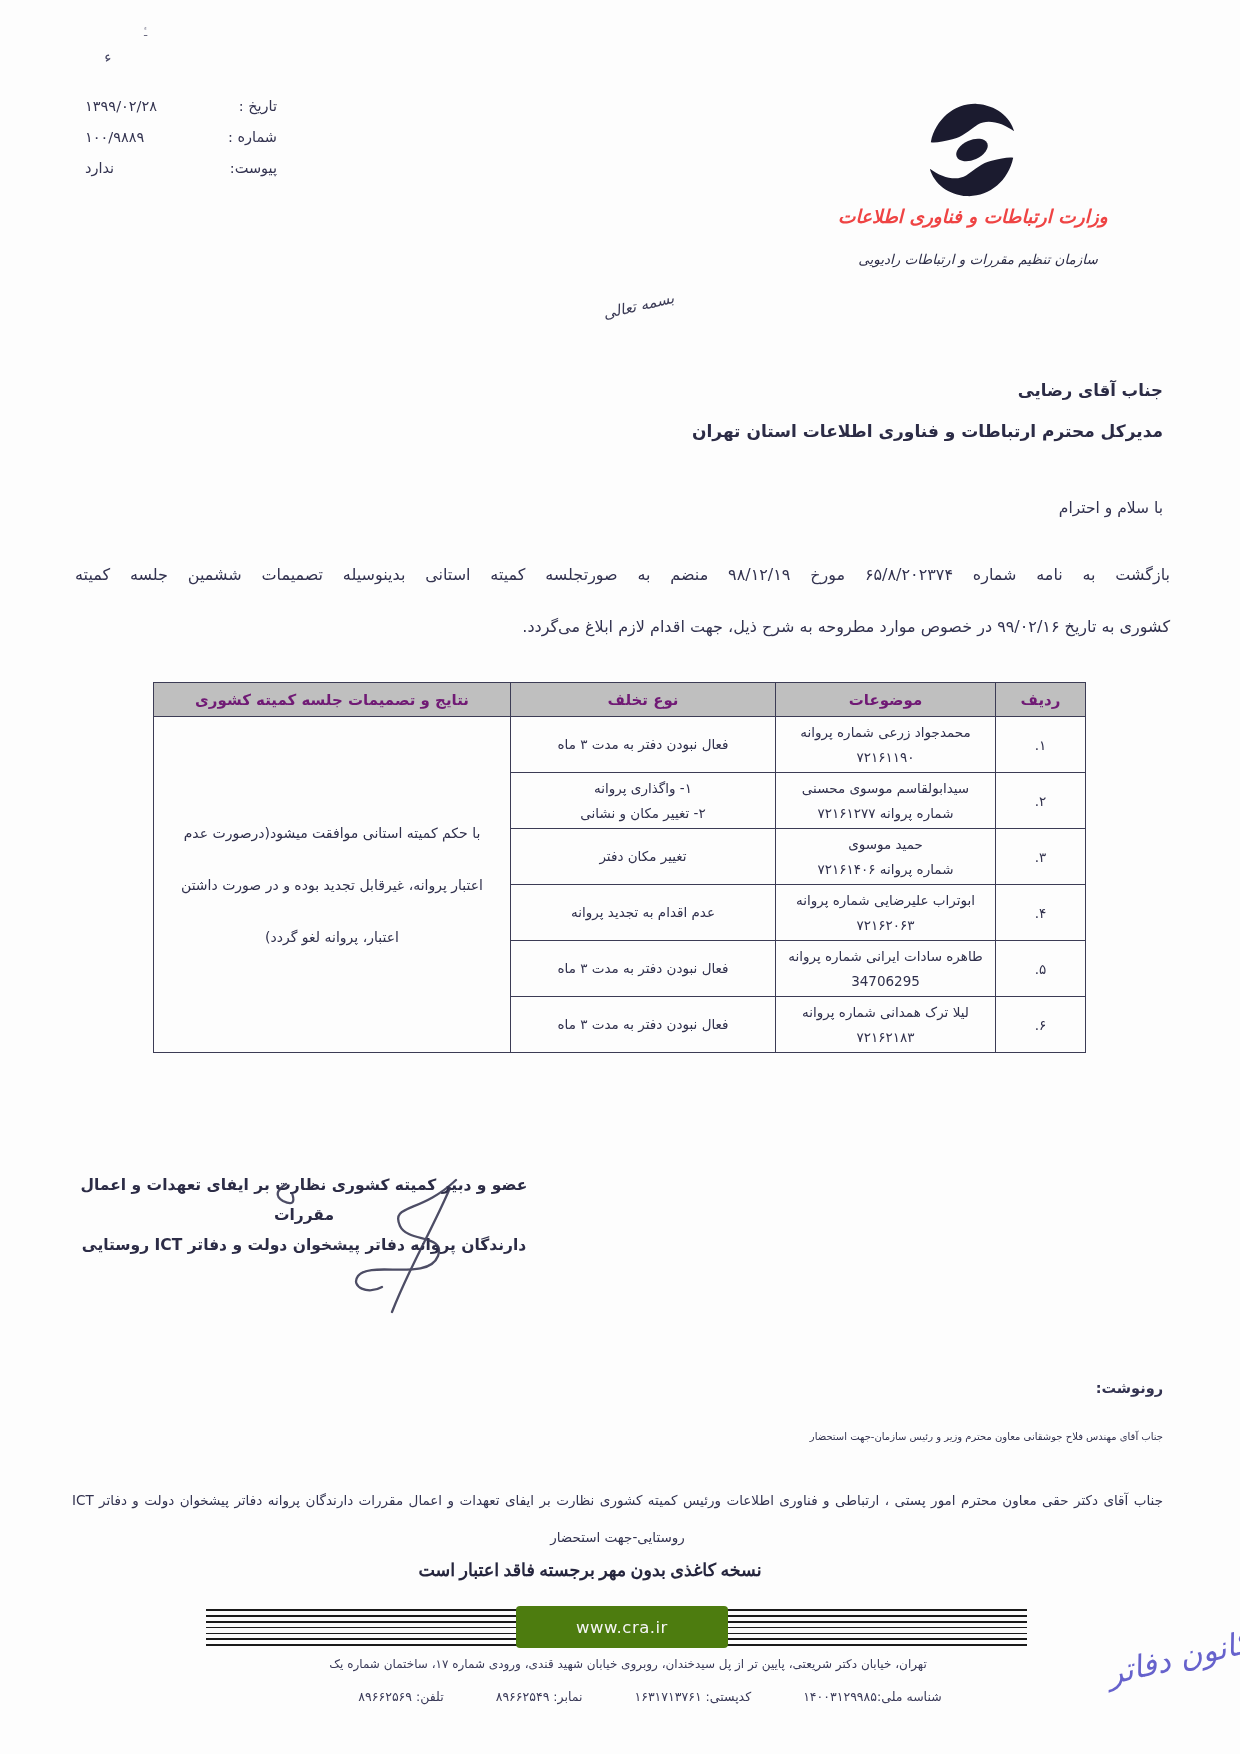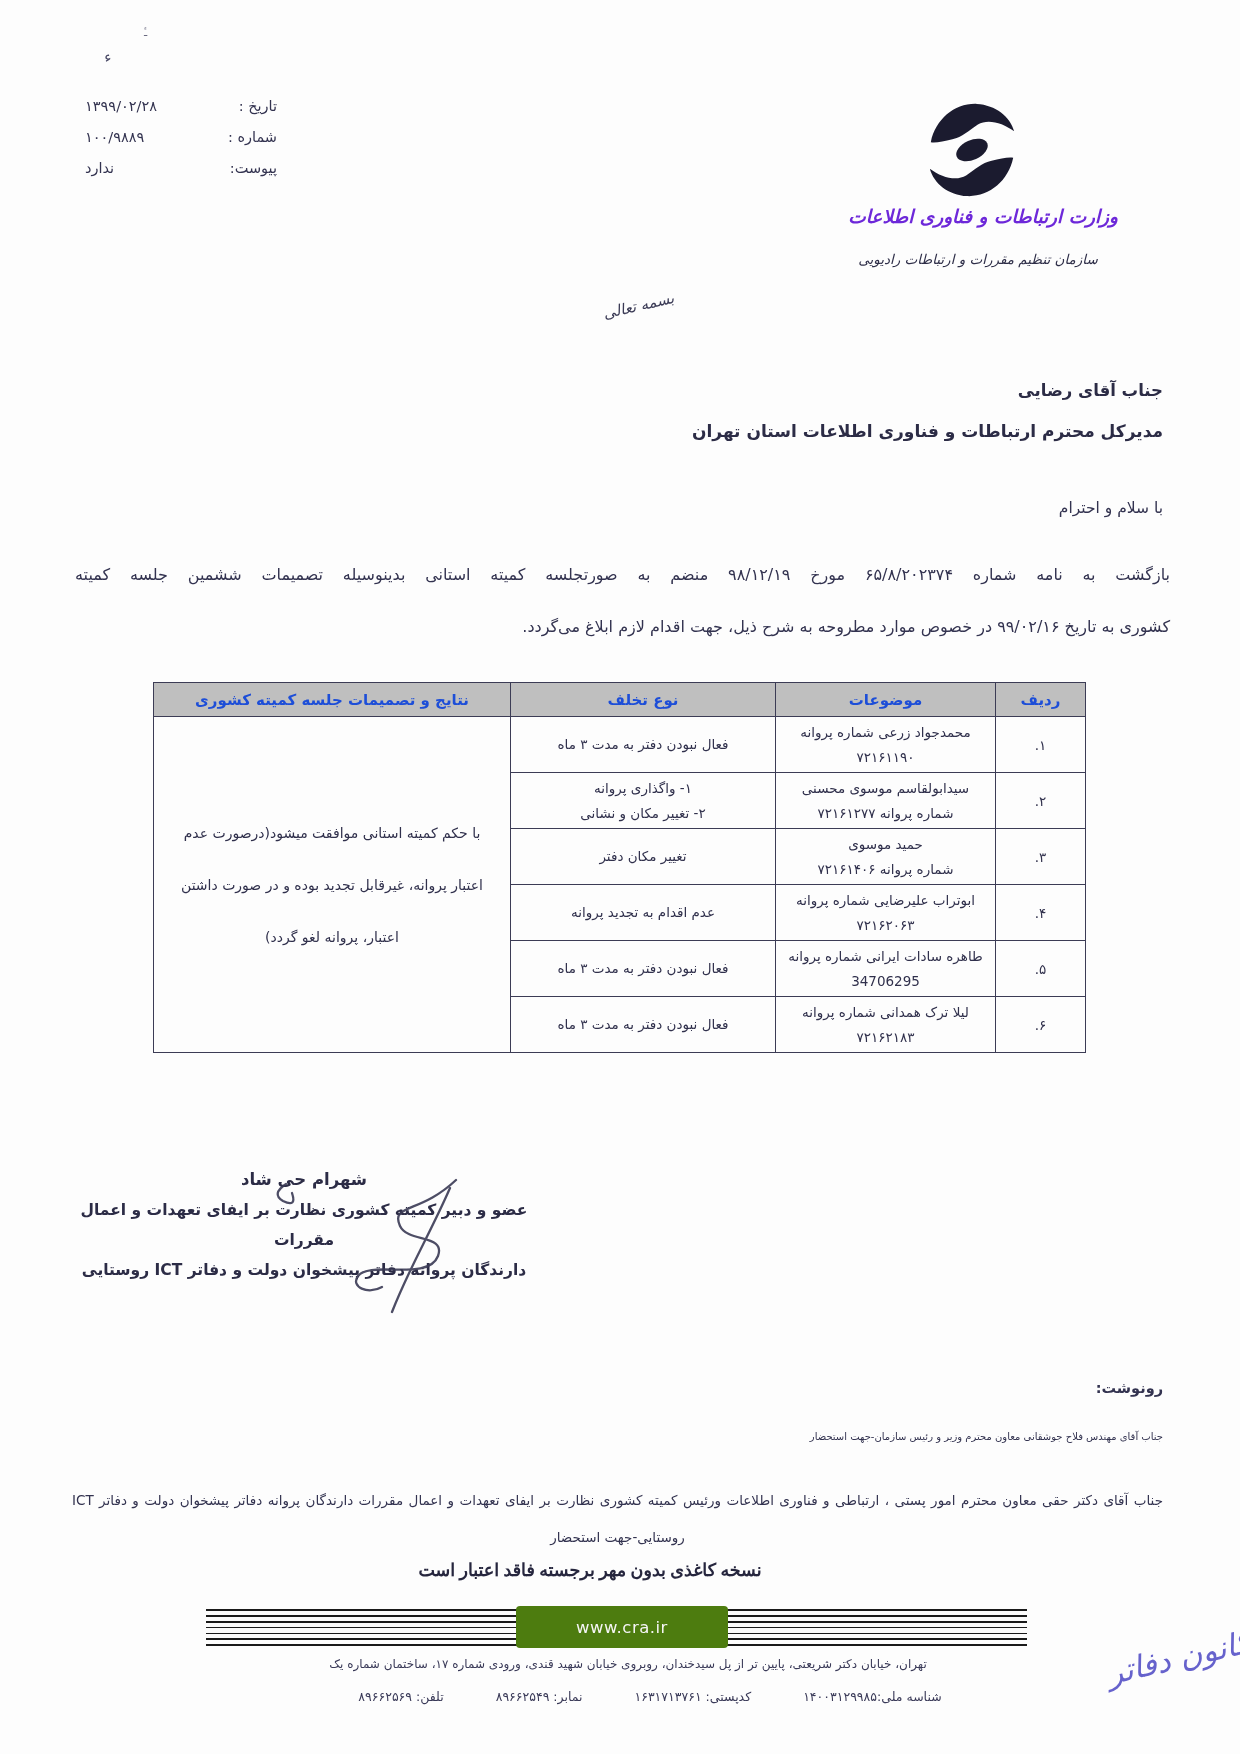--- a/index.html
+++ b/index.html
@@ -14,22 +14,22 @@
   .corner-dash { position:absolute; left:144px; top:26px; font-size:11px; color:#6a6a80; letter-spacing:2px; }
 
   
   .meta { position:absolute; left:85px; top:98px; width:192px; font-size:14.5px; }
   .meta-row { display:flex; flex-direction:row; justify-content:space-between; margin-bottom:15px; direction:rtl; }
   .meta-row .lbl { order:0; }
   .meta-row .val { order:1; }
 
   
   .logo { position:absolute; left:922px; top:99px; width:100px; height:102px; }
-  .ministry { position:absolute; left:838px; top:206px; width:280px; text-align:right;
-              font-size:18.5px; font-weight:bold; font-style:italic; color:#6d28d9; }
+  .ministry { position:absolute; left:838px; top:206px; width:280px; text-align:left;
+              font-size:18.5px; font-weight:bold; font-style:italic; color:#ef4444; }
   .organization { position:absolute; left:843px; top:251px; width:270px; text-align:center;
               font-size:13.5px; font-style:italic; color:#2e2e48; }
   .bismillah { position:absolute; left:575px; top:300px; width:100px; font-size:15px;
               font-style:italic; transform:rotate(-13deg); color:#3a3a55; }
 
   
   .recipient { position:absolute; right:77px; top:371px; text-align:right; font-weight:bold;
                font-size:16.5px; line-height:40px; color:#2c2c46; }
   .recipient .r2 { font-size:17px; }
 
@@ -38,21 +38,21 @@
   
   .body-par { position:absolute; right:70px; left:75px; top:549px; font-size:16px; line-height:52px; }
   .body-line-1 { text-align:justify; text-align-last:justify; }
   .body-line-2 { text-align:right; }
 
   
   .vio-table { position:absolute; left:153px; top:682px; width:932px; border-collapse:collapse;
                table-layout:fixed; direction:rtl; font-size:13.5px; color:#30304c; }
   .vio-table td, .vio-table th { border:1.2px solid #3c3c55; text-align:center; vertical-align:middle; overflow:hidden; }
   .vio-table thead tr { height:34px; }
-  .vio-table thead th { background:#bfbfbf; font-weight:bold; font-size:15px; color:#1d4ed8; }
+  .vio-table thead th { background:#bfbfbf; font-weight:bold; font-size:15px; color:#701a75; }
   .vio-table tbody tr { height:56px; }
   .cell-lines div { line-height:25px; }
   .c-dec { font-size:14px; line-height:52px; padding:0 14px; }
 
   
   .signature { position:absolute; left:58px; top:1170px; width:492px; text-align:center;
                font-weight:bold; color:#2c2c46; }
   .sig-name { font-size:16.5px; margin-bottom:6px; }
   .sig-line { font-size:15.5px; line-height:30px; }
   .sig-scribble { position:absolute; left:248px; top:1164px; width:250px; height:152px; pointer-events:none; }
@@ -206,21 +206,20 @@
         </td>
         <td class="cell-lines">
           <div>فعال نبودن دفتر به مدت ۳ ماه</div>
           <div></div>
         </td>
       </tr>
     </tbody>
   </table>
 
   <div class="signature">
-    <div class="sig-name">شهرام حی شاد</div>
     <div class="sig-line">عضو و دبیر کمیته کشوری نظارت بر ایفای تعهدات و اعمال مقررات</div>
     <div class="sig-line">دارندگان پروانه دفاتر پیشخوان دولت و دفاتر ICT روستایی</div>
   </div>
   <svg class="sig-scribble" viewBox="0 0 250 152" aria-hidden="true">
     <g fill="none" stroke="#3a3a55" stroke-width="2.3" stroke-linecap="round" opacity="0.9">
       <path d="M38,20 q-15,10 -3,17 q14,7 9,-8"></path>
       <path d="M208,16 C172,50 142,40 152,62 C160,79 198,70 190,92 C180,118 122,96 110,112 C102,123 120,131 134,123"></path>
       <path d="M202,24 C182,70 162,102 144,148"></path>
     </g>
   </svg>

